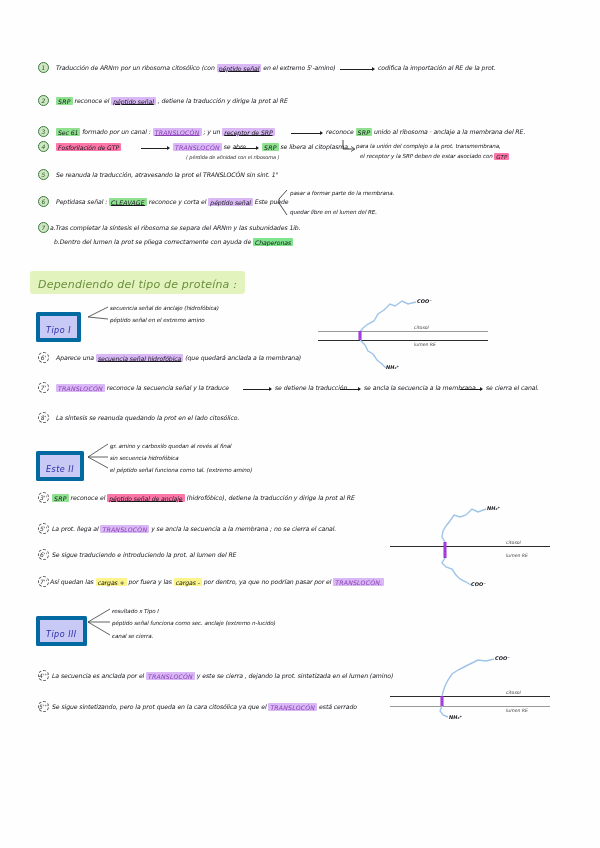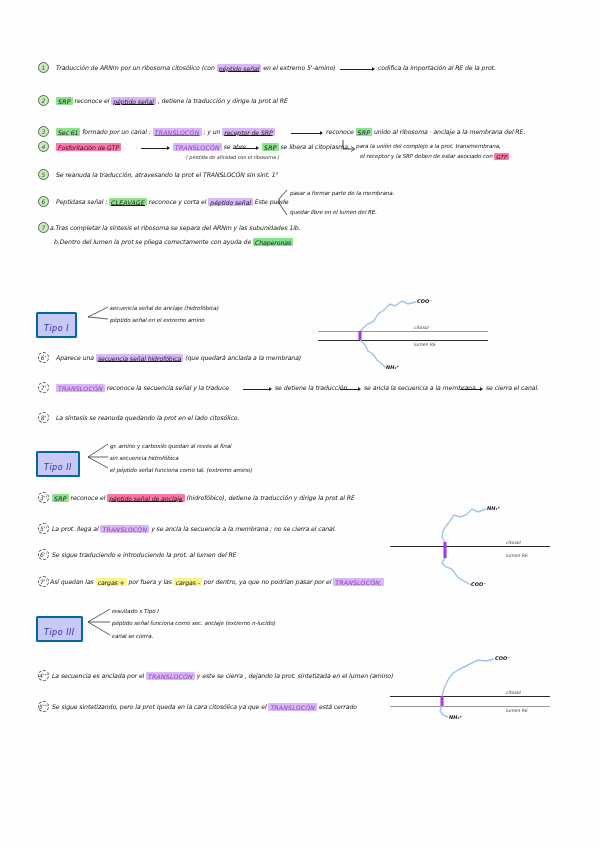--- a/index.html
+++ b/index.html
@@ -95,21 +95,21 @@
   }
   .bullet.plain {
     background: transparent;
     border: 0.8px dashed #5a5a5a;
     color: #303030;
   }
 
   
   .typebox {
     position: absolute;
-    border: 2px solid #0369a1;
+    border: 4px solid #0369a1;
     background: #c8c9f5;
     border-radius: 1.5px;
     padding: 1.5px 6px;
     box-sizing: border-box;
   }
   .typebox span {
     font-size: 8px;
     font-style: italic;
     color: #2b2fa8;
     letter-spacing: 0.5px;
@@ -266,20 +266,23 @@
 
   <div class="bullet" style="left:38px; top:222px;">
     <span>7</span>
   </div>
   <div class="row hw base" style="left:50px; top:224px;">a.Tras completar la síntesis  el ribosoma se separa del ARNm y las subunidades  1ib.</div>
   <div class="row hw base" style="left:54px; top:238px;">
     <span>b.Dentro del lumen la prot  se pliega correctamente con  ayuda  de</span>
     <span class="hl-green2">Chaperonas</span>
   </div>
 
+  <div class="sectitle" style="left:30px; top:271px;">
+    <span>Dependiendo del tipo de proteína :</span>
+  </div>
 
   <div class="typebox" style="left:36px; top:312px;">
     <span>Tipo I</span>
   </div>
   <svg style="position:absolute; left:80px; top:307px;" width="30" height="20">
     <path d="M28,0 L8,10" stroke="#202020" stroke-width="0.7" fill="none"></path>
     <path d="M28,12 L8,10" stroke="#202020" stroke-width="0.7" fill="none"></path>
   </svg>
   <div class="row hw small" style="left:110px; top:305px;">
     <span class="tick">·</span>
@@ -329,21 +332,21 @@
   <div class="row hw base" style="left:364px; top:384px;">se ancla la secuencia a la membrana</div>
   <div class="arrow" style="left:460px; top:389px; width:22px;"></div>
   <div class="row hw base" style="left:486px; top:384px;">se cierra el canal.</div>
 
   <div class="bullet plain" style="left:38px; top:412px;">
     <span>8'</span>
   </div>
   <div class="row hw base" style="left:56px; top:414px;">La síntesis se reanuda quedando la prot  en el lado citosólico.</div>
 
   <div class="typebox" style="left:36px; top:451px;">
-    <span>Tipo II</span>
+    <span>Este II</span>
   </div>
   <svg style="position:absolute; left:78px; top:444px;" width="32" height="28">
     <path d="M30,0 L10,13" stroke="#202020" stroke-width="0.7" fill="none"></path>
     <path d="M30,13 L10,13" stroke="#202020" stroke-width="0.7" fill="none"></path>
     <path d="M30,24 L10,13" stroke="#202020" stroke-width="0.7" fill="none"></path>
   </svg>
   <div class="row hw small" style="left:110px; top:443px;">
     <span class="tick">·</span>
     <span>gr. amino y carboxilo quedan al revés al final</span>
   </div>

